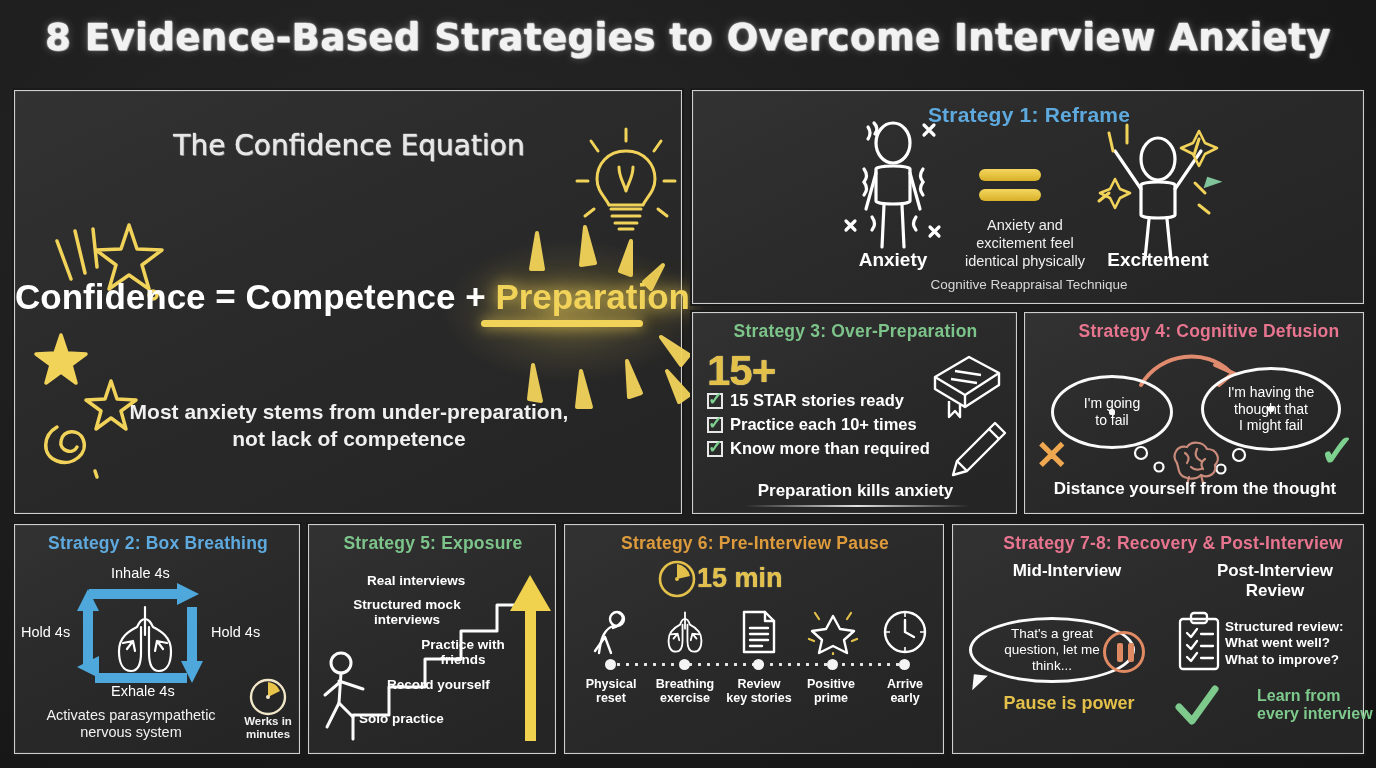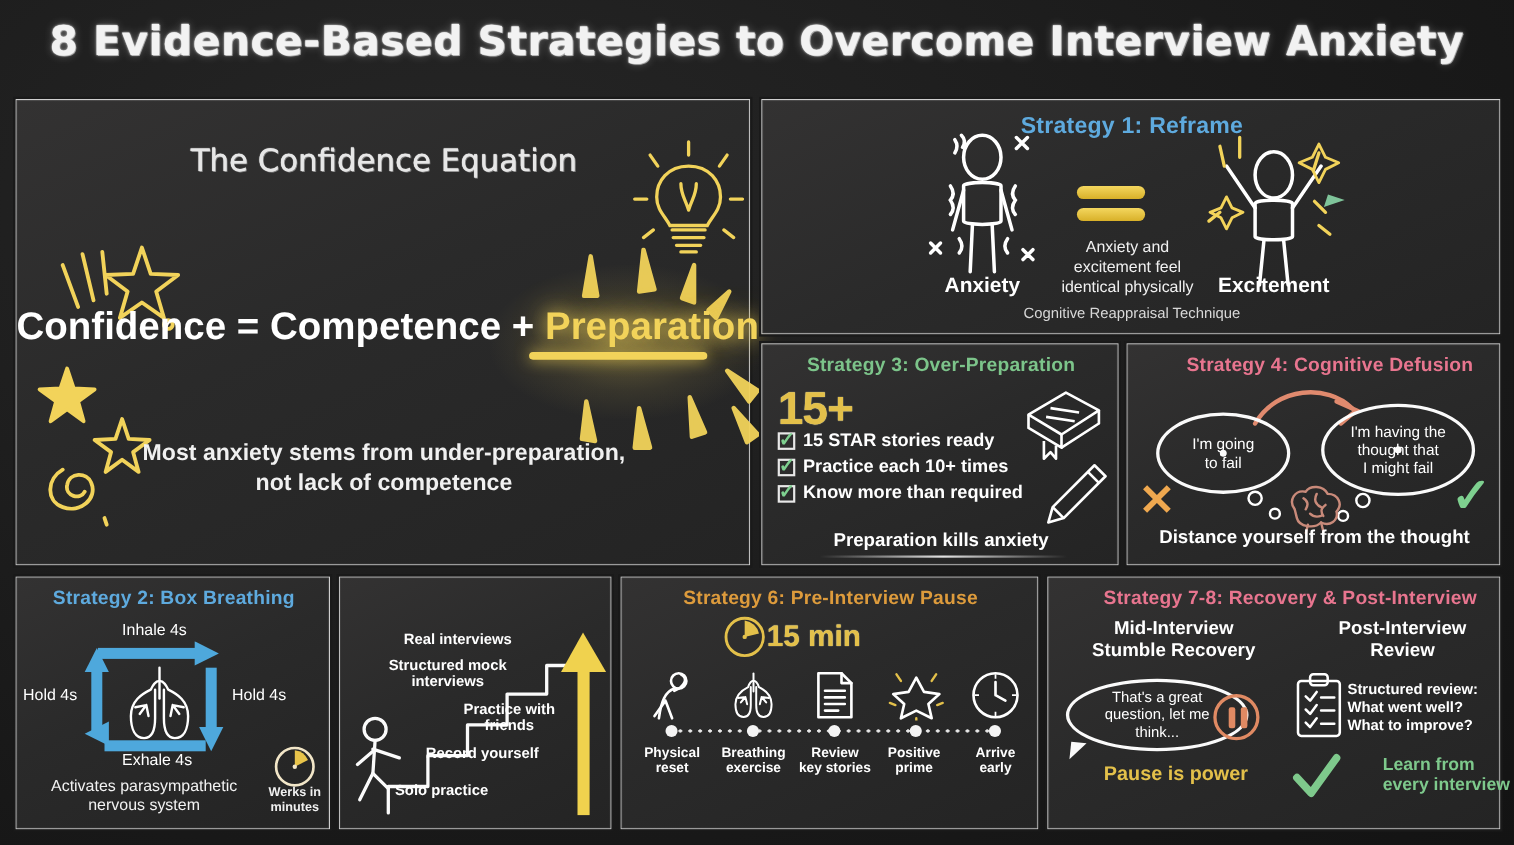--- a/index.html
+++ b/index.html
@@ -430,20 +430,21 @@
       <path d="M20 20 L20 5 A15 15 0 0 1 32 14 Z" fill="#e8c44a"></path>
       <circle cx="20" cy="20" r="2" fill="#f2e6c8"></circle>
     </svg>
     <div class="s2-badge-txt">
       <div>Werks in</div>
       <div>minutes</div>
     </div>
   </div>
 
   <div class="panel p-s5">
+    <div class="head h-green s5-head">Strategy 5: Exposure</div>
 
     <svg class="doodle" style="left:14px;top:42px;" width="196" height="178" viewBox="0 0 196 178">
       <g fill="none" stroke="#fbfbfb" stroke-width="3" stroke-linejoin="round" stroke-linecap="round">
         <path d="M30 172 L30 148 L66 148 L66 120 L102 120 L102 92 L138 92 L138 64 L174 64 L174 38 L196 38"></path>
       </g>
     </svg>
 
     <svg class="doodle" style="left:10px;top:126px;" width="60" height="92" viewBox="0 0 60 92">
       <g fill="none" stroke="#fbfbfb" stroke-width="3" stroke-linecap="round">
         <circle cx="22" cy="12" r="10"></circle>
@@ -559,21 +560,20 @@
       <div>Arrive</div>
       <div>early</div>
     </div>
   </div>
 
   <div class="panel p-s78">
     <div class="head h-pink s78-head">Strategy 7-8: Recovery &amp; Post-Interview</div>
 
     <div class="s78-sub" style="left:6px;top:36px;width:216px;">
       <div>Mid-Interview</div>
-      <div>Stumble Recovery</div>
     </div>
     <div class="s78-sub" style="left:236px;top:36px;width:172px;">
       <div>Post-Interview</div>
       <div>Review</div>
     </div>
 
     <div class="speech-tail"></div>
     <div class="speech">
       <div>
         <div>That's a great</div>

